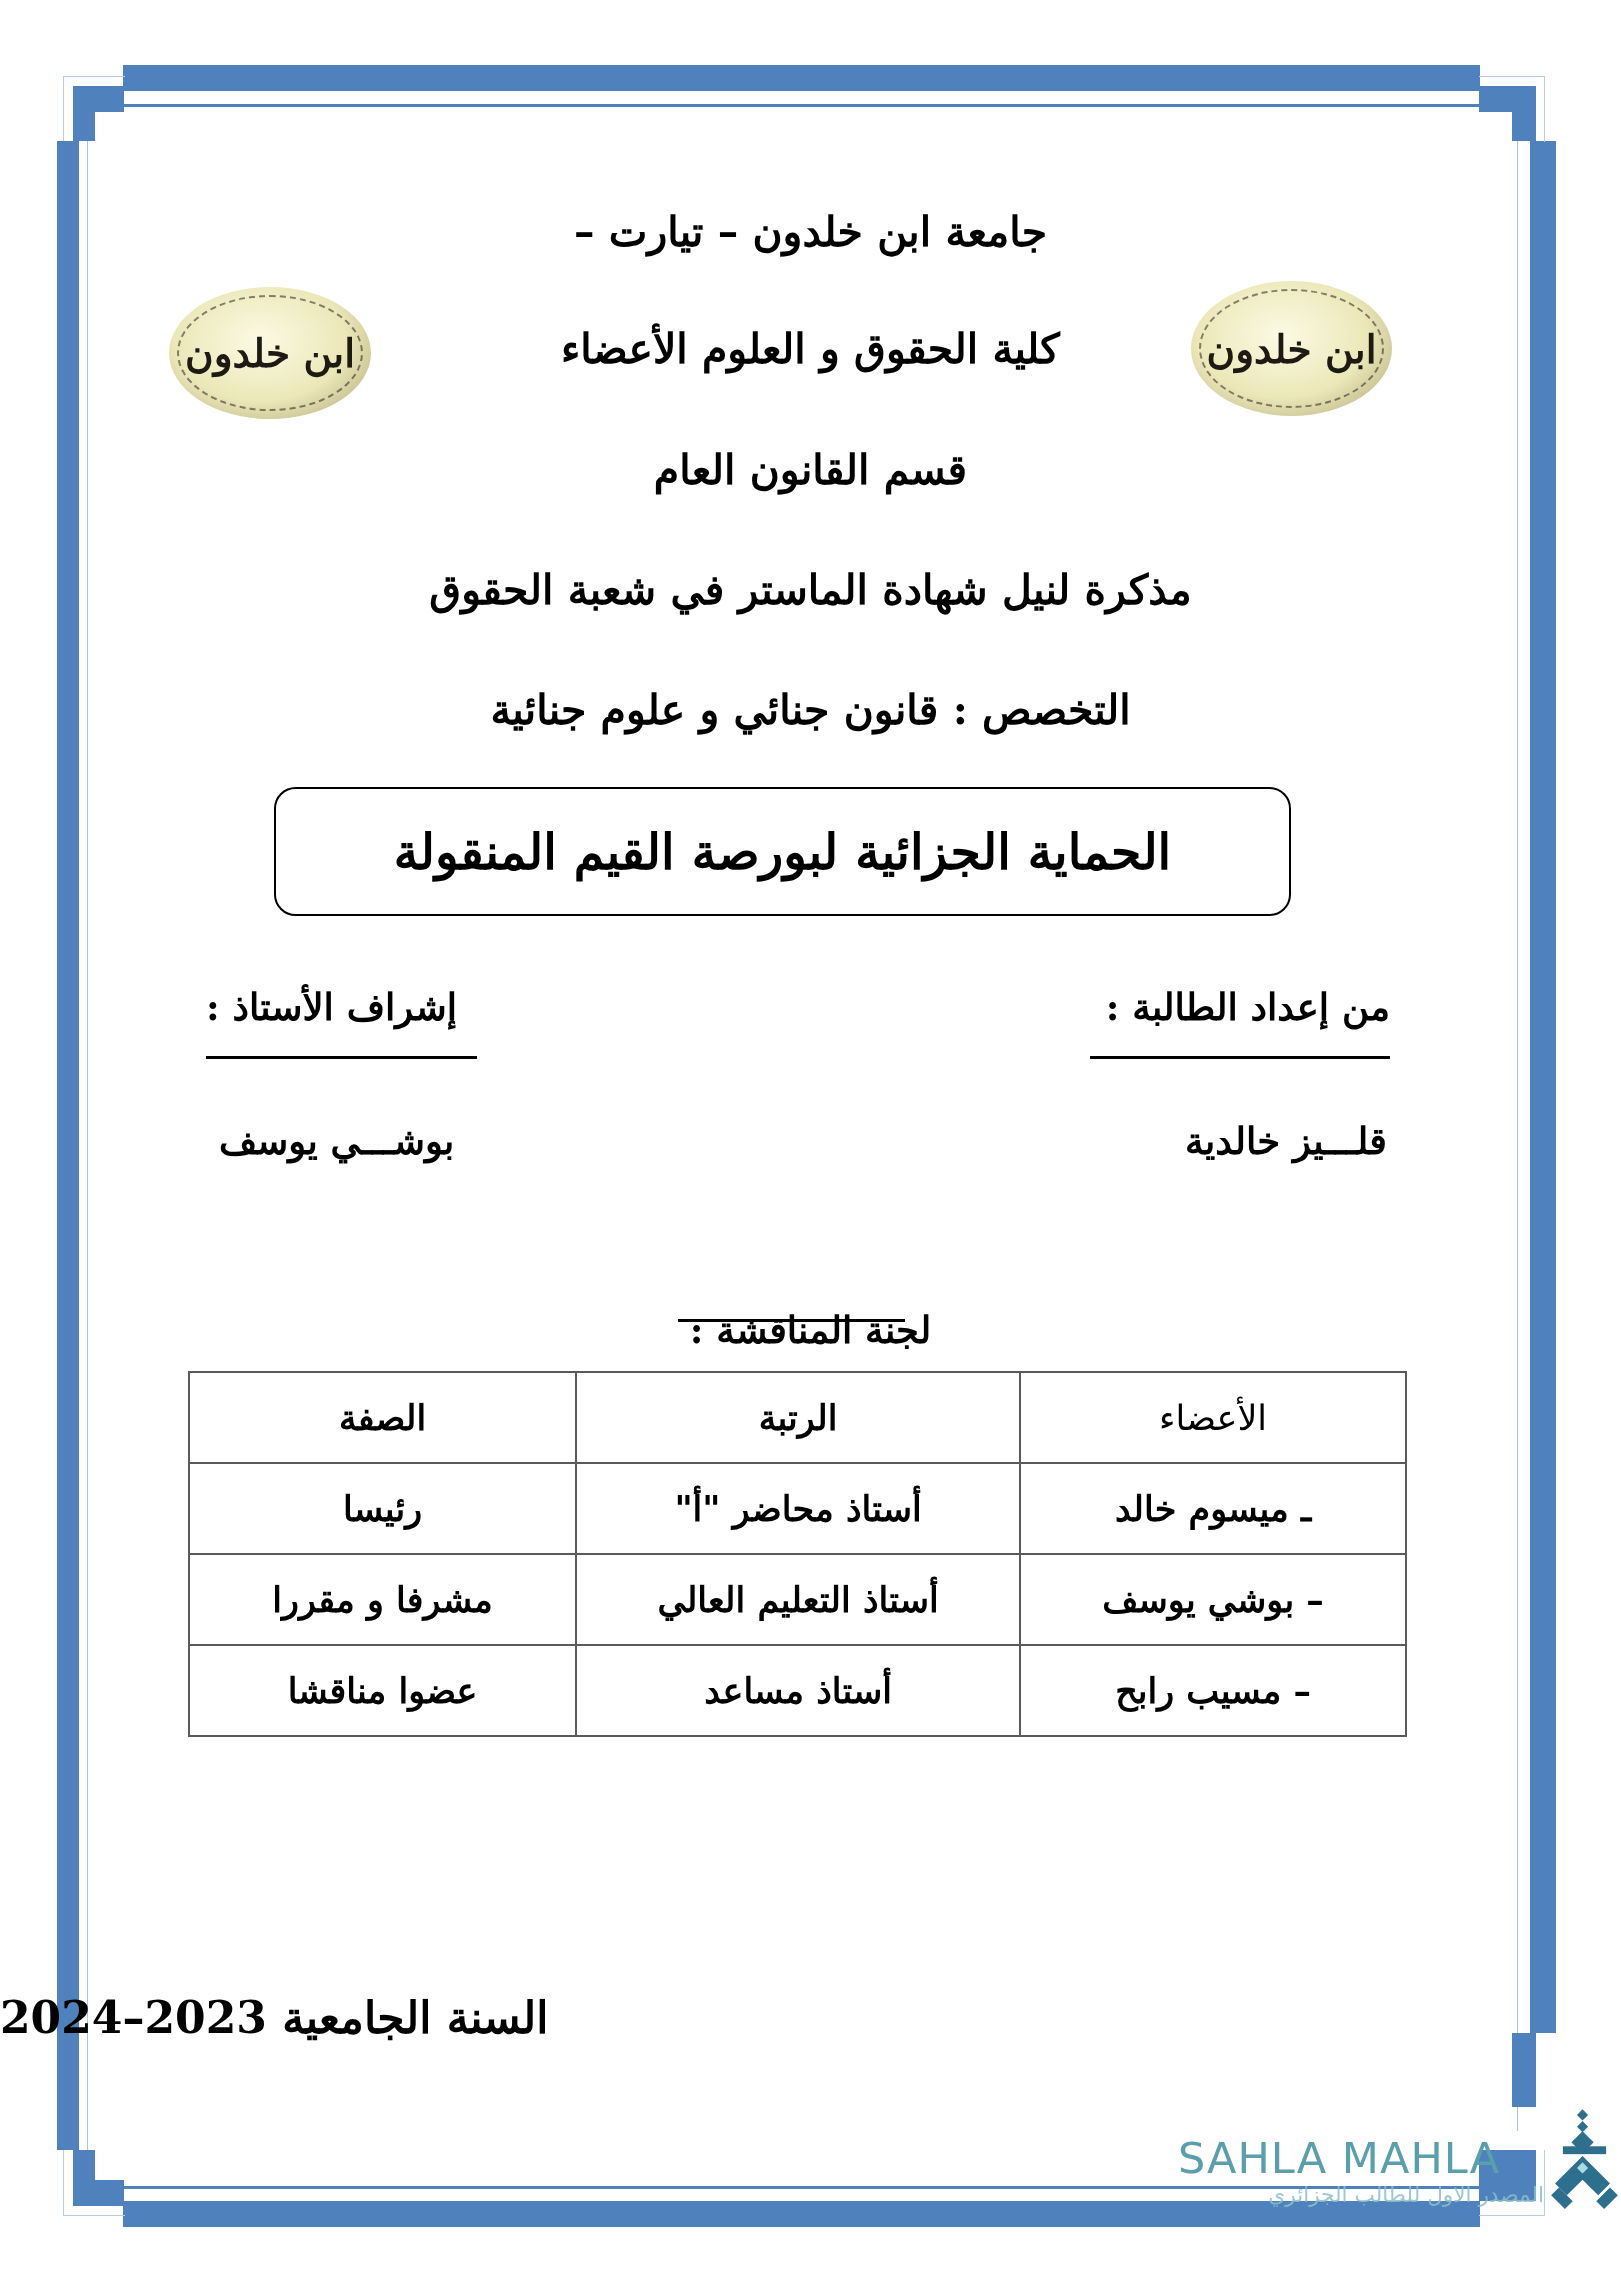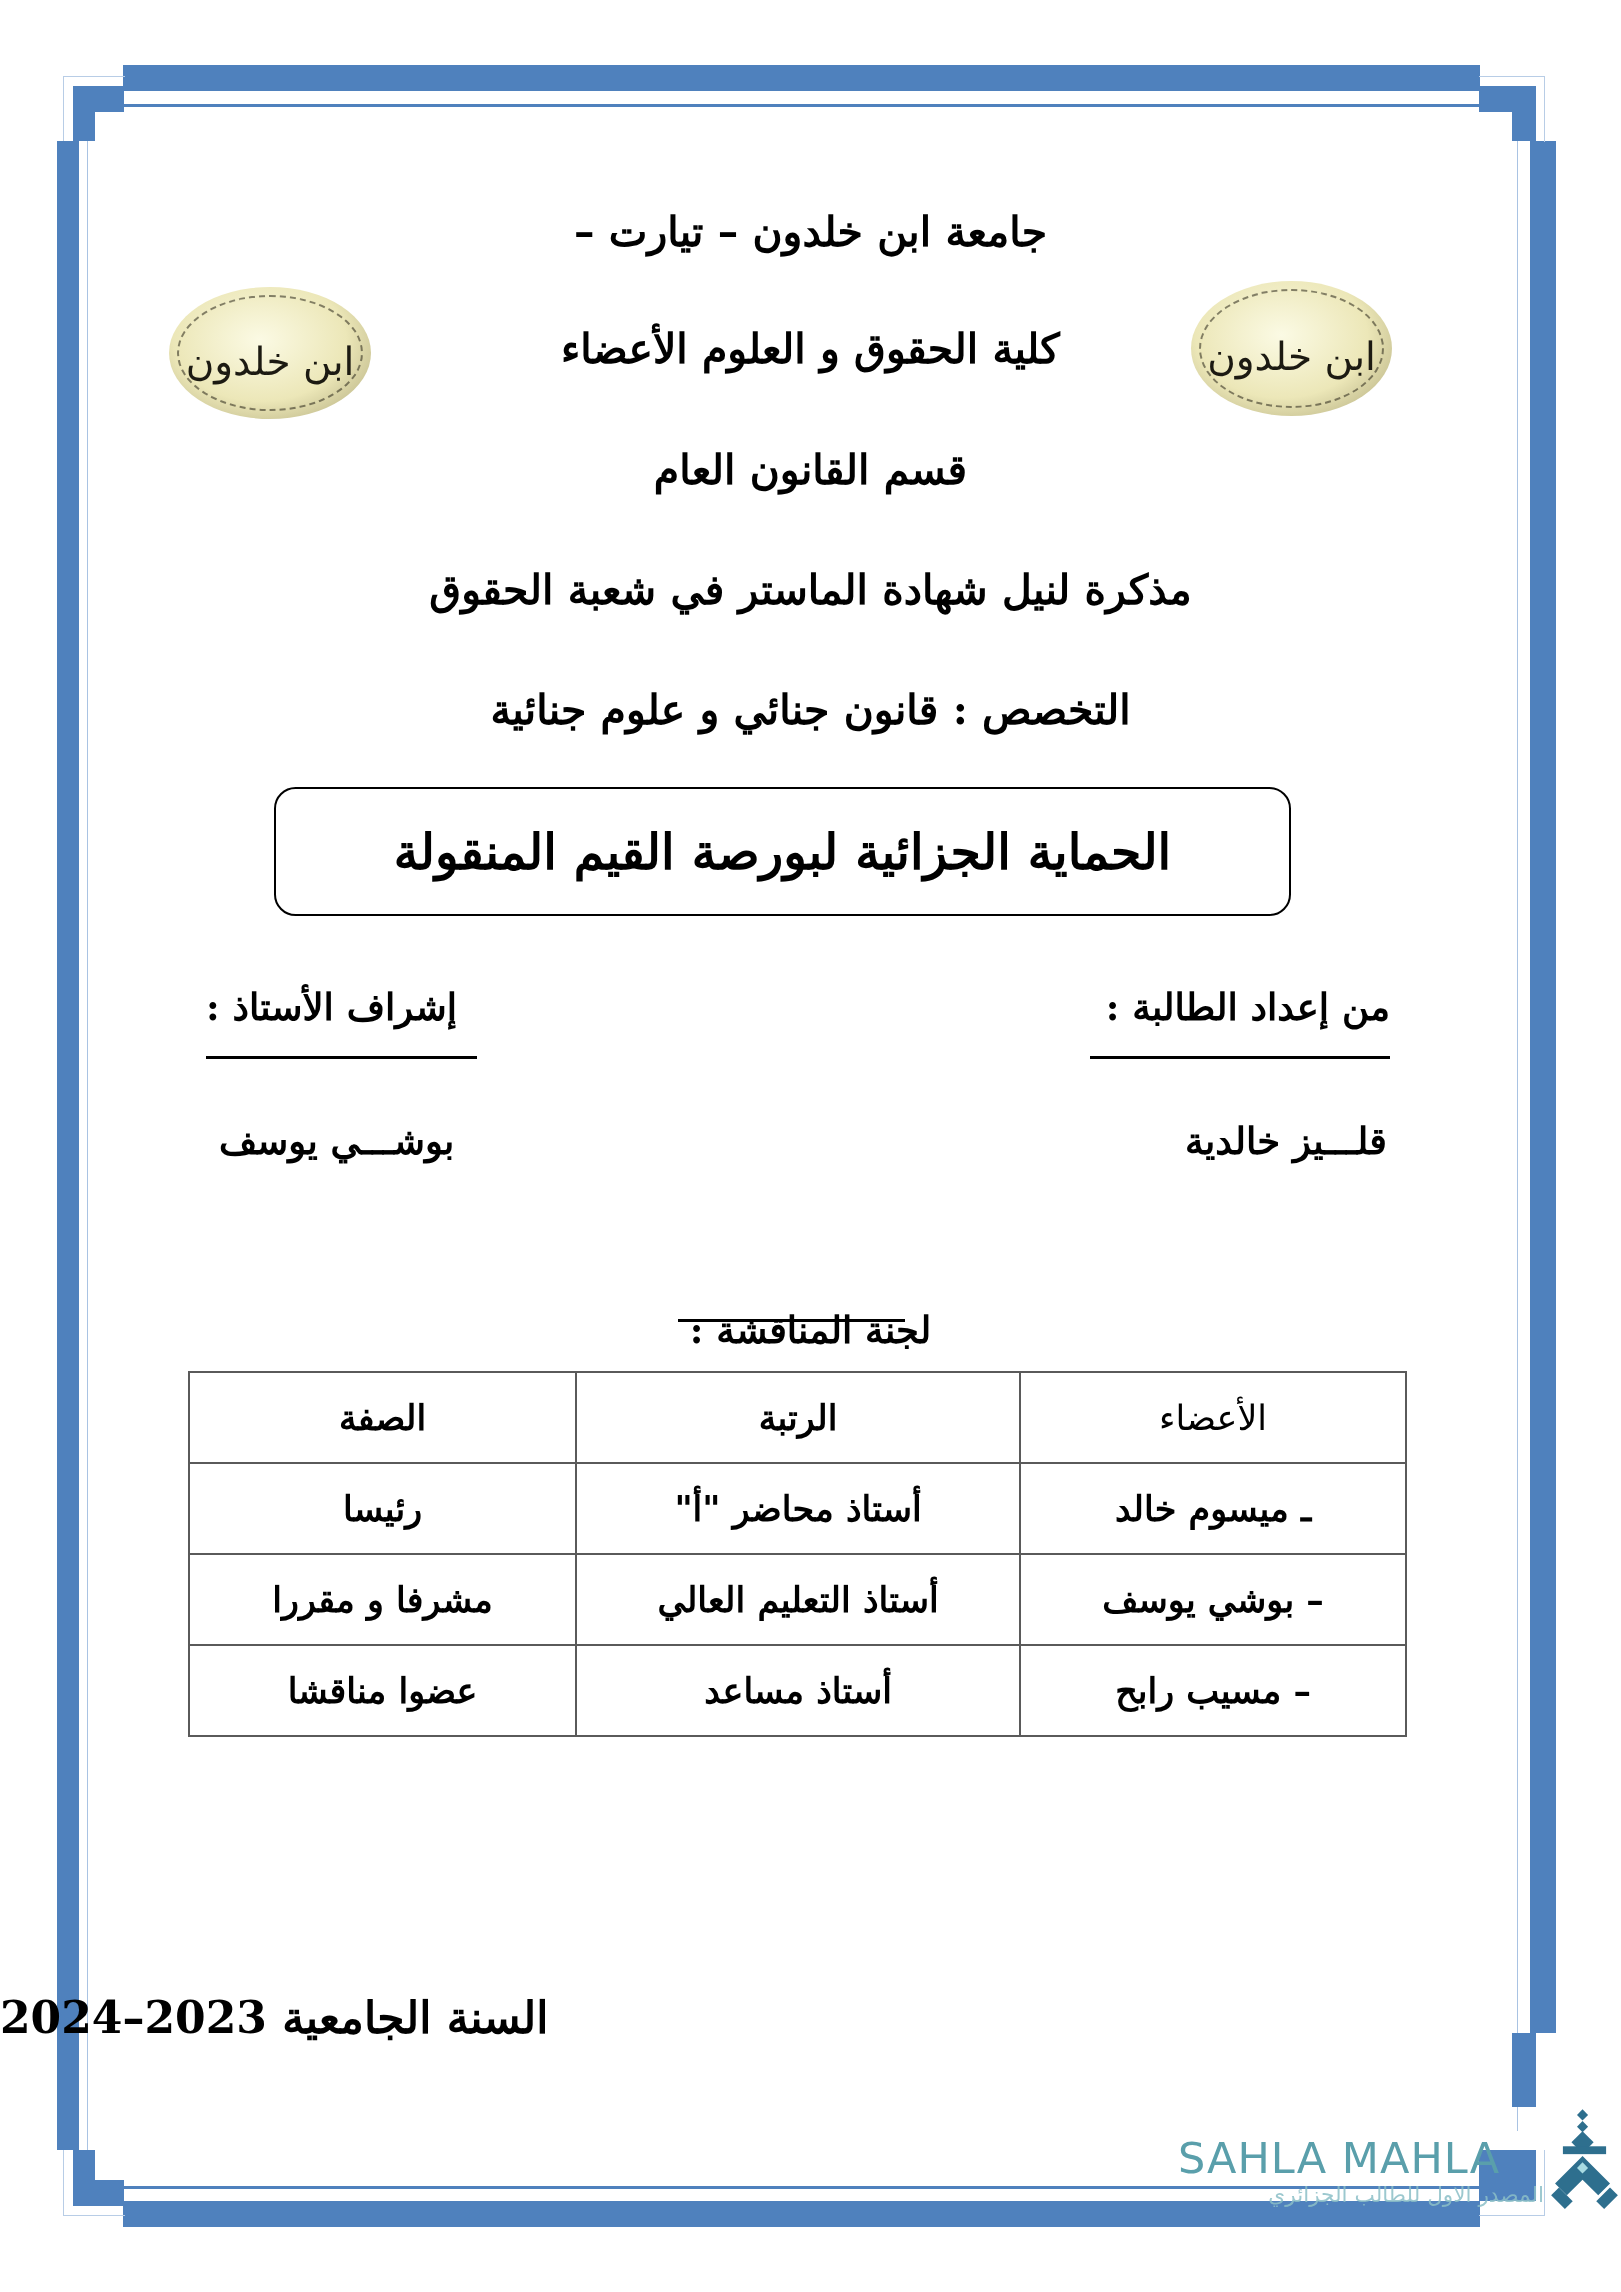--- a/index.html
+++ b/index.html
@@ -6,22 +6,22 @@
   body{width:1621px;height:2293px;position:relative;overflow:hidden;
        font-family:"DejaVu Serif","Liberation Serif",serif;color:#000;}
   .bar{position:absolute;background:#4f81bd;}
   .thin{position:absolute;background:#4f81bd;}
   .ghost{position:absolute;border:1px solid #b8cde6;}
   .center-line{position:absolute;left:0;width:1621px;text-align:center;direction:rtl;font-weight:bold;white-space:nowrap;}
   .hdr{font-size:41px;}
   .logo{position:absolute;border-radius:50%;
         background:radial-gradient(ellipse at 45% 40%,#fbfae4 0%,#ece7b8 55%,#bfb98a 85%,#6d6a52 100%);
         overflow:hidden;}
-  .logo .cal{position:absolute;left:0;top:8px;width:100%;height:100%;display:flex;align-items:center;justify-content:center;
-        font-size:63px;font-weight:normal;color:#1c1a12;direction:rtl;letter-spacing:-3.9px;}
+  .logo .cal{position:absolute;left:0;top:0;width:100%;height:100%;display:flex;align-items:center;justify-content:center;
+        font-size:63px;font-weight:bold;color:#1c1a12;direction:rtl;letter-spacing:-3.9px;}
   .logo .ring{position:absolute;left:7.8px;top:7.8px;right:7.8px;bottom:7.8px;border-radius:50%;border:2px dashed rgba(40,38,25,.55);}
   .title-box{position:absolute;left:274px;top:787px;width:1013px;height:125px;border:2.9px solid #000;border-radius:21.6px;
         display:flex;align-items:center;justify-content:center;direction:rtl;font-size:49px;font-weight:bold;}
   .label-u{position:absolute;direction:rtl;font-size:37px;font-weight:bold;white-space:nowrap;}
   .uline{position:absolute;height:2.9px;background:#000;}
   table.committee{position:absolute;left:188px;top:1371px;width:1219px;border-collapse:collapse;direction:rtl;}
   table.committee td, table.committee th{border:2px solid #5a5a5a;height:89px;text-align:center;font-size:35px;font-weight:bold;padding:0;}
   table.committee th.plain{font-weight:normal;}
   table.committee .c-member{width:404px;}
   table.committee .c-rank{width:467px;}

